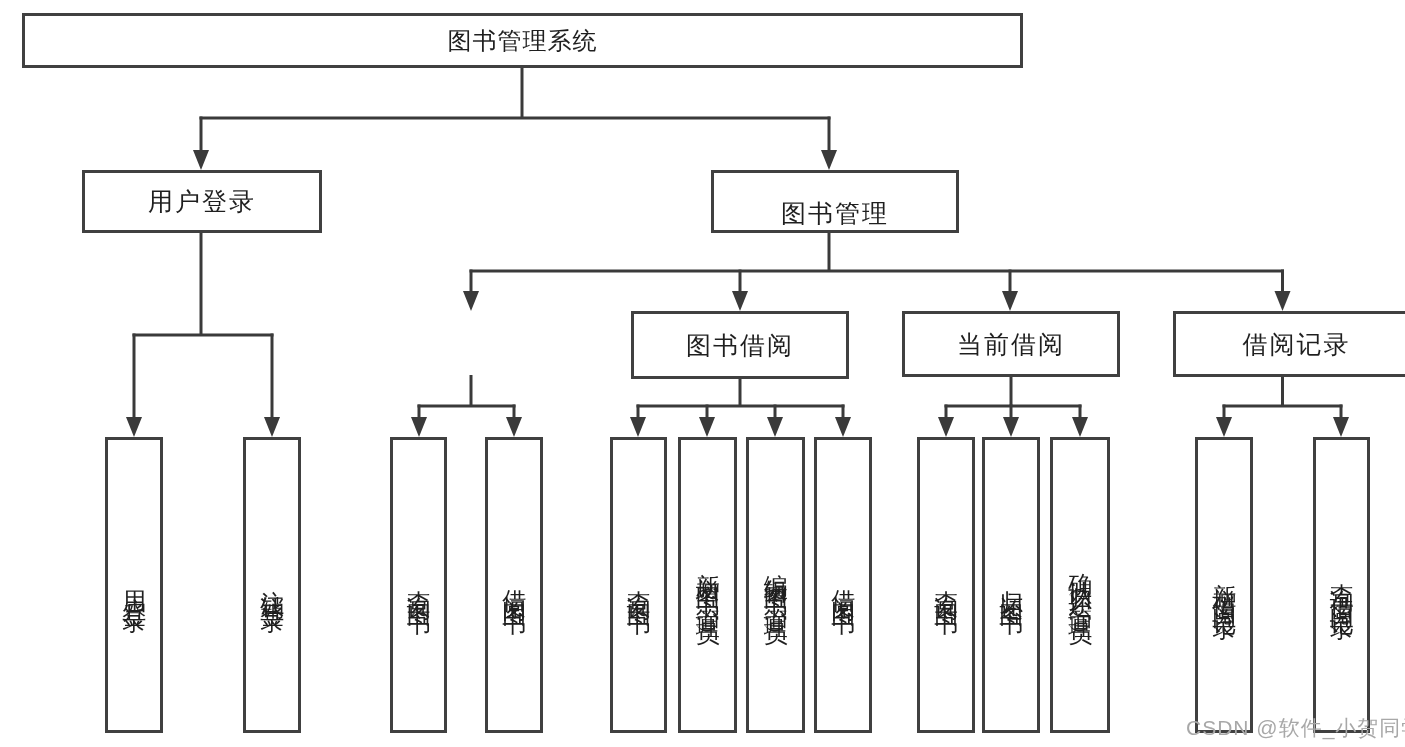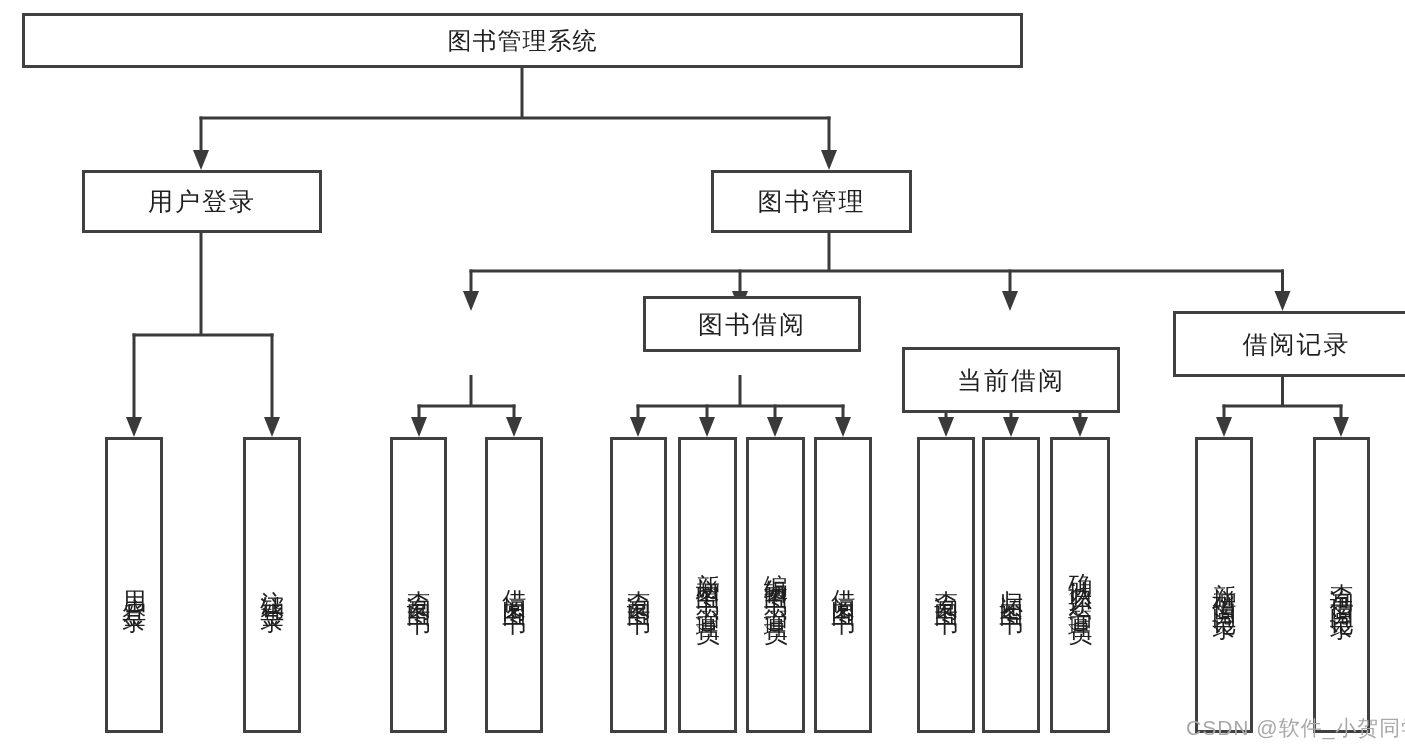--- a/index.html
+++ b/index.html
@@ -128,28 +128,28 @@
     </g>
   </svg>
 
   <div class="node root-node" style="left:22px; top:13px; width:1001px; height:55px;">
     <span class="hlabel">图书管理系统</span>
   </div>
 
   <div class="node" style="left:82px; top:170px; width:240px; height:63px;">
     <span class="hlabel">用户登录</span>
   </div>
-  <div class="node" style="left:711px; top:170px; width:201px; height:63px;">
+  <div class="node" style="left:711px; top:170px; width:248px; height:63px;align-items:flex-end;">
     <span class="hlabel">图书管理</span>
   </div>
 
-  <div class="node" style="left:631px; top:296px; width:218px; height:56px;margin-left:12px;">
+  <div class="node" style="left:631px; top:311px; width:218px; height:68px;">
     <span class="hlabel">图书借阅</span>
   </div>
-  <div class="node" style="left:902px; top:311px; width:218px; height:66px;margin-top:36px;">
+  <div class="node" style="left:902px; top:311px; width:218px; height:66px;">
     <span class="hlabel">当前借阅</span>
   </div>
   <div class="node" style="left:1173px; top:311px; width:247px; height:66px;">
     <span class="hlabel">借阅记录</span>
   </div>
 
   <div class="node leaf" style="left:105px; top:437px; width:58px; height:296px;">
     <span class="vlabel">用户登录</span>
   </div>
   <div class="node leaf" style="left:243px; top:437px; width:58px; height:296px;">

